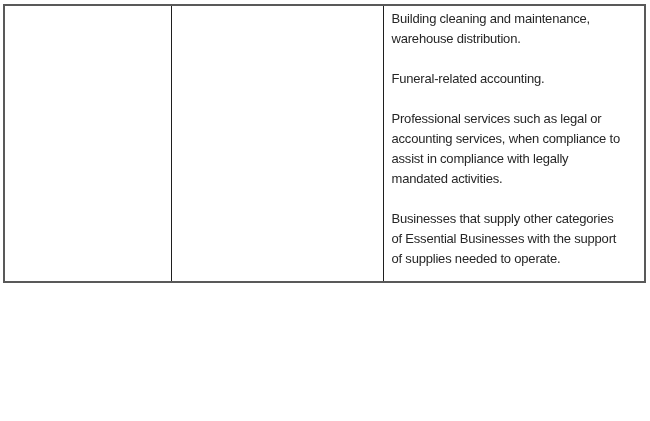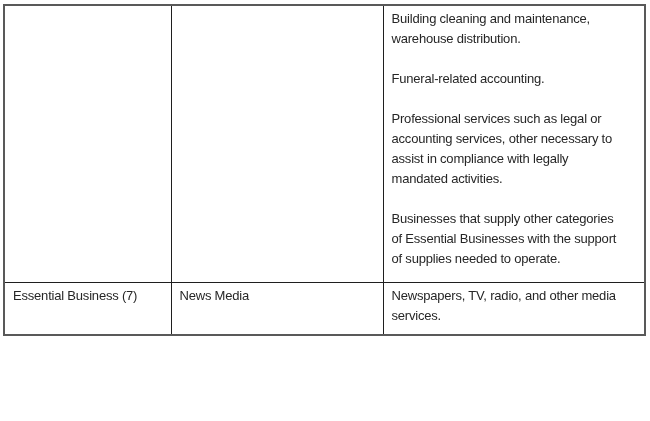--- a/index.html
+++ b/index.html
@@ -56,31 +56,23 @@
   <table class="doc-table">
     <tbody>
       <tr class="row-tall">
         <td class="col-category"></td>
         <td class="col-type"></td>
         <td class="col-description lead-space">
           <div class="para">Building cleaning and maintenance,
 warehouse distribution.</div>
           <div class="para">Funeral-related accounting.</div>
           <div class="para">Professional services such as legal or
-accounting services, other necessary to
+accounting services, when compliance to
 assist in compliance with legally
 mandated activities.</div>
           <div class="para">Businesses that supply other categories
 of Essential Businesses with the support
 of supplies needed to operate.</div>
         </td>
       </tr>
-      <tr class="row-mid">
-        <td class="col-category">Essential Business (7)</td>
-        <td class="col-type">News Media</td>
-        <td class="col-description">
-          <div class="para">Newspapers, TV, radio, and other media
-services.</div>
-        </td>
-      </tr>
     </tbody>
   </table>
 </div>
 
 </body></html>

